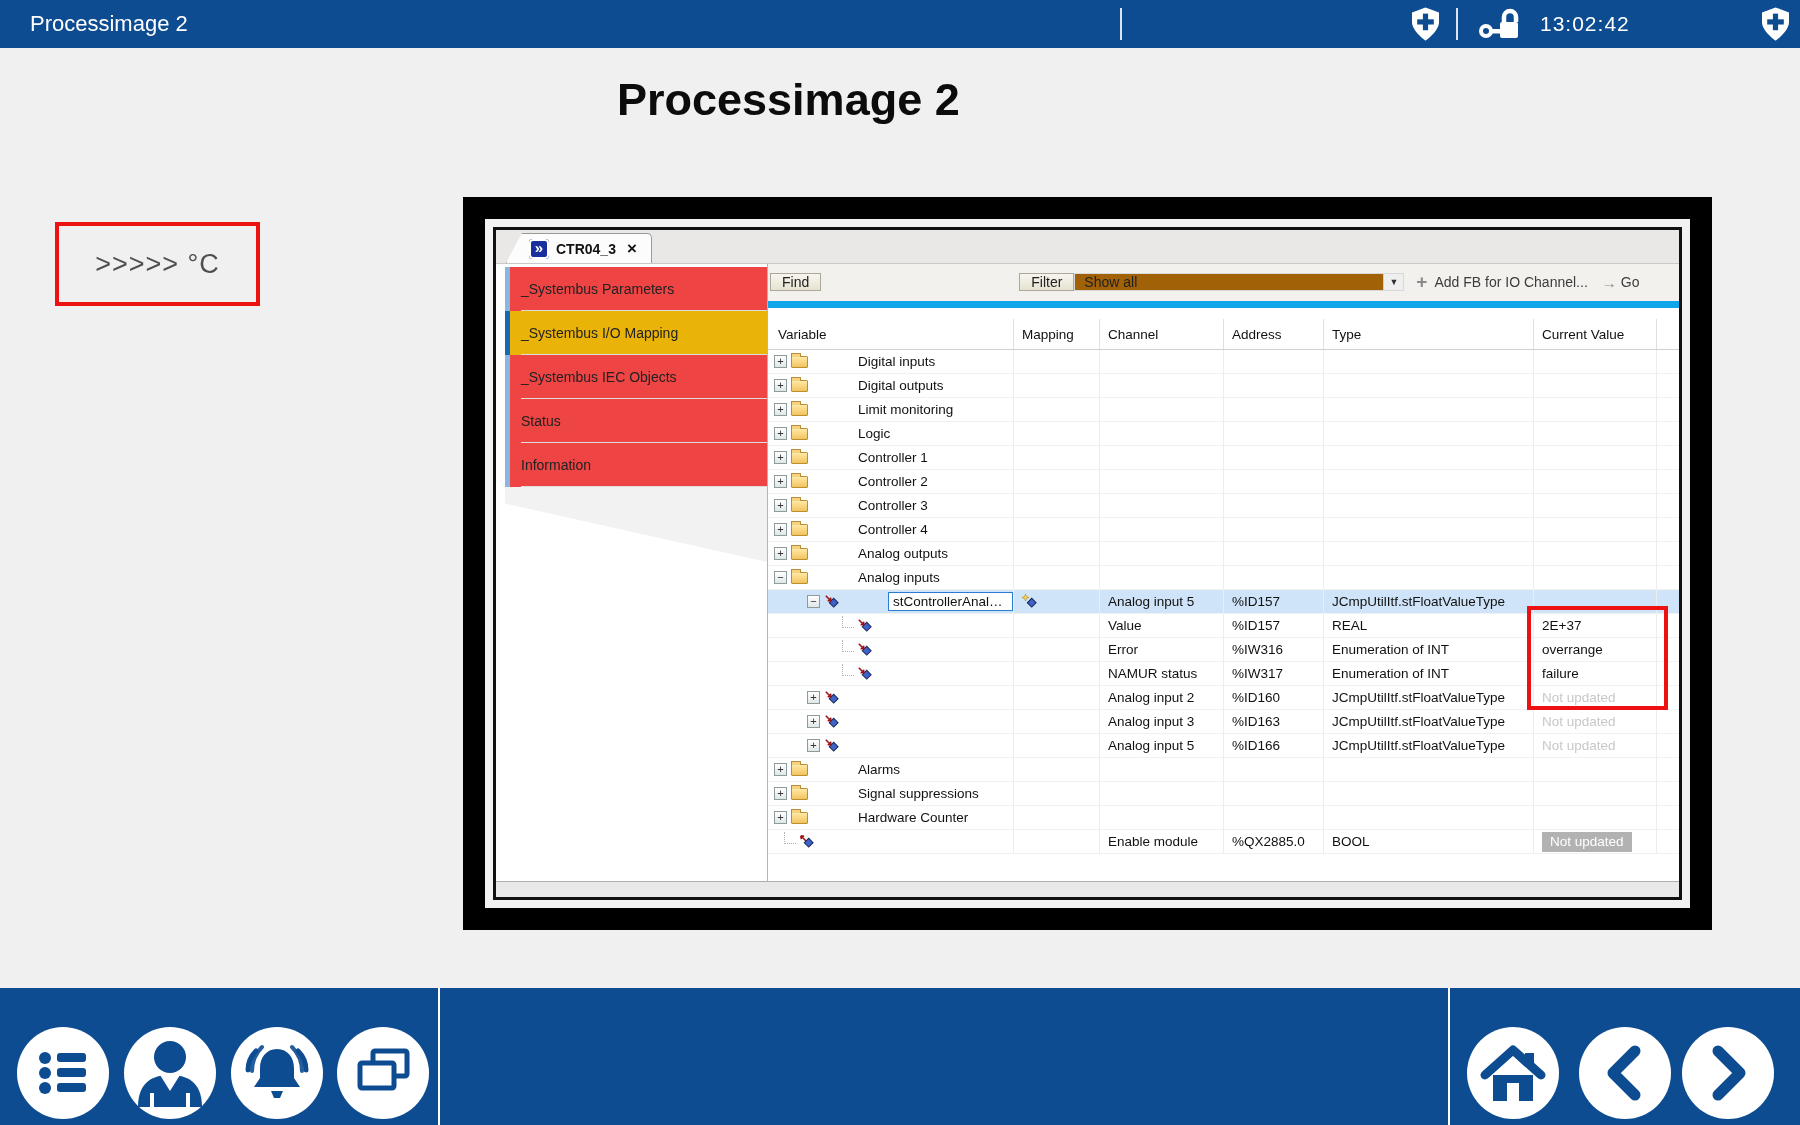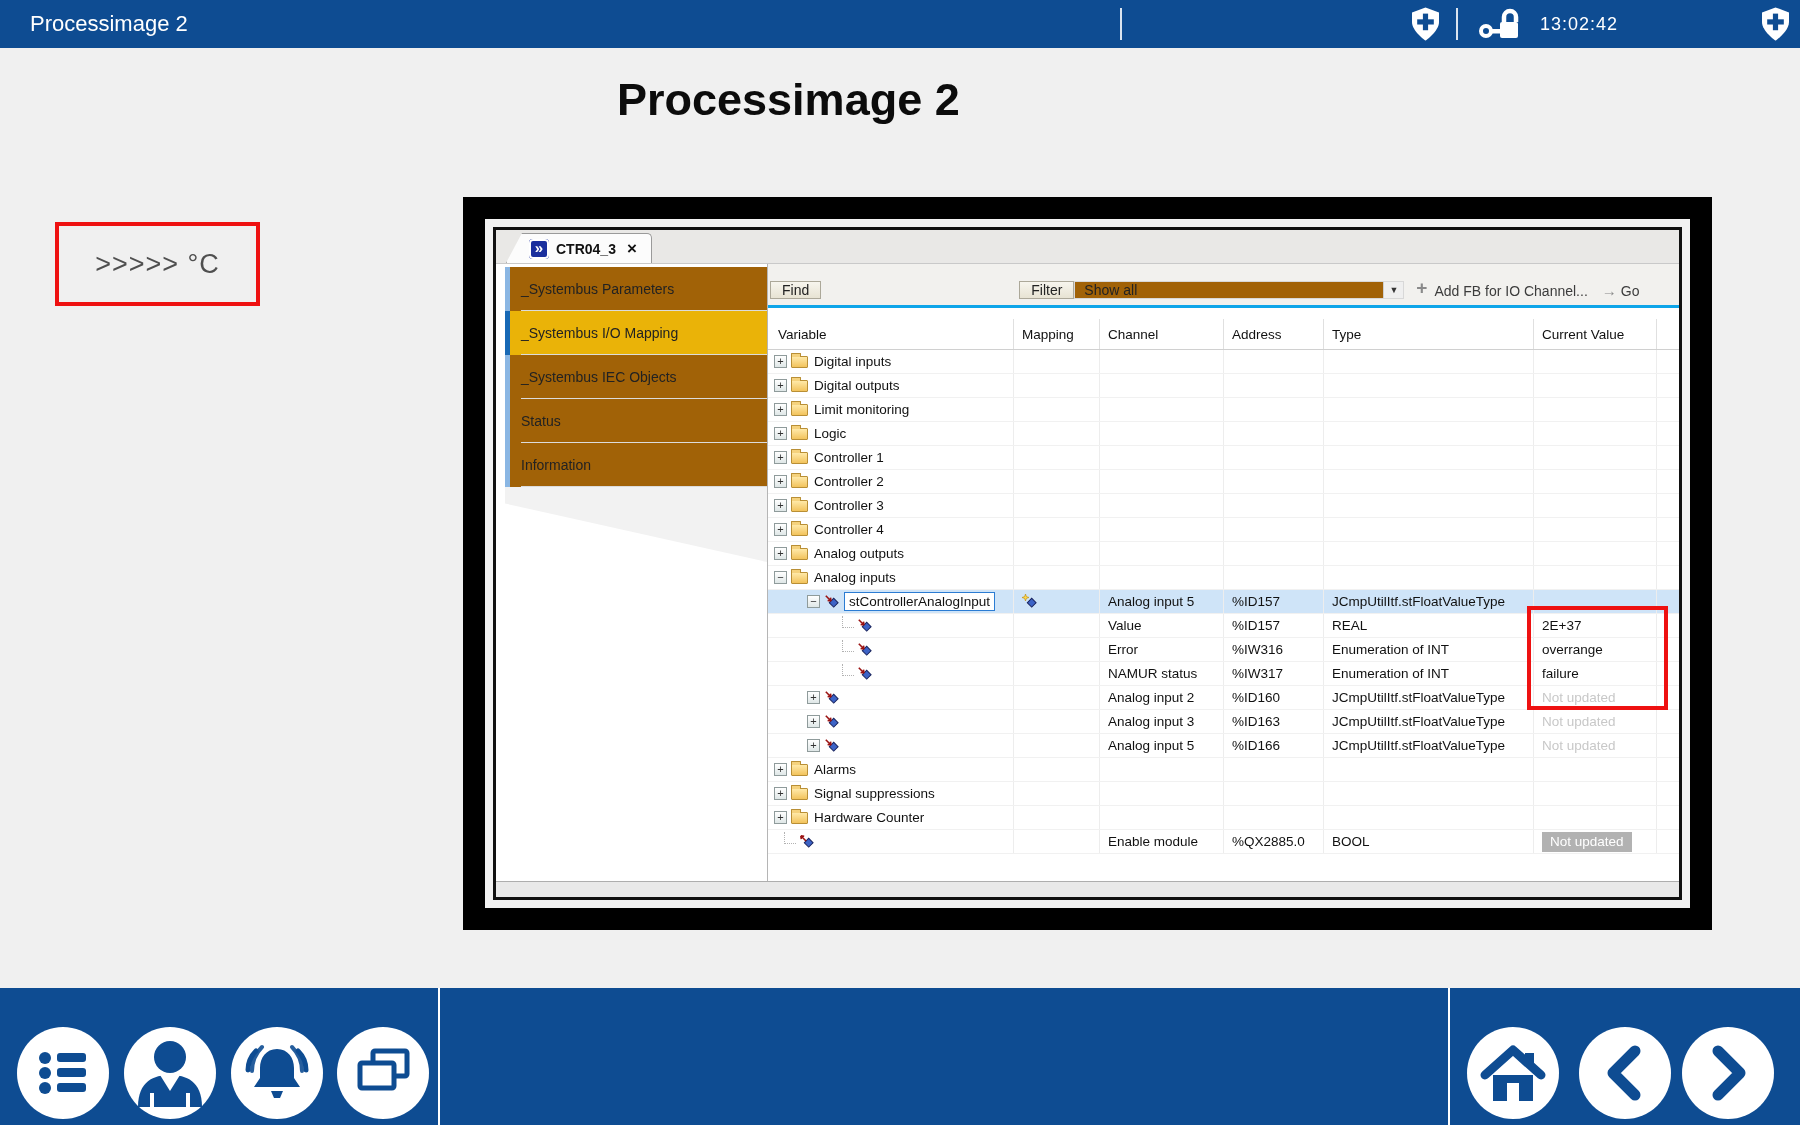--- a/index.html
+++ b/index.html
@@ -6,21 +6,21 @@
   html,body { margin:0; padding:0; }
   body {
     width:1800px; height:1125px; position:relative; overflow:hidden;
     background:#f0f0f0; font-family:"Liberation Sans", sans-serif;
   }
   
   .topbar { position:absolute; top:0; left:0; width:1800px; height:48px; background:#0e4c92; }
   .topbar-title { position:absolute; left:30px; top:50%; transform:translateY(-50%); color:#fff; font-size:22px; }
   .tb-div { position:absolute; top:8px; bottom:8px; width:2px; background:rgba(255,255,255,.85); }
   .tb-icon { position:absolute; top:7px; }
-  .tb-clock { position:absolute; left:1540px; top:50%; transform:translateY(-50%); color:#fff; font-size:18px; letter-spacing:1px; }
+  .tb-clock { position:absolute; left:1540px; top:50%; transform:translateY(-50%); color:#fff; font-size:21px; letter-spacing:1px; }
   
   .page-title { position:absolute; left:617px; top:74px; font-size:45px; font-weight:bold; color:#0c0c0c; margin:0; }
   
   .temp-box { position:absolute; left:55px; top:222px; width:205px; height:84px; border:4px solid #ee1111;
     display:flex; align-items:center; justify-content:center; font-size:27px; color:#4f4f4f; letter-spacing:1px; }
   
   .frame { position:absolute; left:463px; top:197px; width:1249px; height:733px; background:#000; padding:22px; }
   .frame-gap { width:100%; height:100%; background:#f2f2f2; padding:8px; }
   .frame-line { width:100%; height:100%; background:#fff; border:3px solid #111; display:flex; flex-direction:column; overflow:hidden; }
   .tabbar { flex:0 0 34px; background:#e9e8e6; border-bottom:1px solid #c9c9c9; position:relative; }
@@ -28,30 +28,30 @@
     border:1px solid #9a9a9a; border-bottom:none; border-radius:5px 5px 0 0;
     clip-path:polygon(16px 0, 100% 0, 100% 100%, 0 100%);
     display:flex; align-items:center; gap:7px; padding-left:22px; font-size:14px; font-weight:bold; color:#111; }
   .tabicon { width:20px; height:20px; background:#1a2f9e; border-radius:4px; color:#fff;
     box-shadow:inset 0 0 0 2px #fff, inset 0 0 0 3px #1a2f9e;
     display:flex; align-items:center; justify-content:center; font-size:15px; font-weight:bold; padding-bottom:2px; }
   .tabclose { font-weight:bold; font-size:17px; margin-left:4px; color:#111; }
   .ebody { flex:1; display:flex; min-height:0; }
   
   .sidebar { flex:0 0 272px; border-right:1px solid #b5b5b5; background:#fff; padding:3px 0 0 9px; }
-  .side-item { position:relative; height:44px; background:#a16207; display:flex; align-items:center;
+  .side-item { position:relative; height:44px; background:#ef4444; display:flex; align-items:center;
     padding-left:16px; font-size:14px; color:#222; }
   .side-item::before { content:''; position:absolute; left:0; top:0; bottom:0; width:5px; background:#8ab6e3; }
   .side-item::after { content:''; position:absolute; left:16px; right:0; bottom:0; height:1px; background:#dcdcdc; }
   .side-item.selected { background:#eab308; }
   .side-item.selected::before { background:#1768b5; }
   .side-diag { height:75px; background:#f2f2f2; clip-path:polygon(0 0, 100% 0, 100% 100%, 0 22%); }
   
   .tablearea { flex:1; min-width:0; display:flex; flex-direction:column; background:#fff; --cols:246px 86px 124px 100px 210px 123px 1fr; }
-  .toolbar { flex:0 0 44px; background:#f2f1ee; border-bottom:3px solid #0ea5e9; display:flex; align-items:flex-end;
+  .toolbar { flex:0 0 44px; background:#f2f1ee; border-bottom:7px solid #0ea5e9; display:flex; align-items:center;
     padding:5px 0 6px 2px; font-size:14px; color:#222; overflow:hidden; white-space:nowrap; }
   .tb-label { background:linear-gradient(#f7f5ee,#e7e3d3); border:1px solid #aca899; padding:0 11px;
     display:flex; align-items:center; }
   .tb-input { width:198px; background:#fff; }
   .tb-select { width:330px; background:#a16207; border:1px solid #d8d8d8; display:flex; align-items:center;
     padding-left:9px; position:relative; }
   .dd-btn { position:absolute; right:0; top:0; bottom:0; width:20px; background:#efefef; border-left:1px solid #cfcfcf;
     display:flex; align-items:center; justify-content:center; font-size:9px; color:#333; }
   .tb-plus { color:#8a8a8a; font-size:19px; font-weight:bold; margin:0 7px 0 12px; display:flex; align-items:center; }
   .tb-addfb { display:flex; align-items:center; color:#3c3c3c; }
@@ -71,21 +71,21 @@
   .ind { flex:0 0 auto; height:1px; }
   .exp { flex:0 0 13px; width:13px; height:13px; border:1px solid #8f9b9b; background:linear-gradient(#ffffff,#dfe7e7);
     font-size:11px; line-height:10px; text-align:center; color:#333; margin-right:4px; }
   .elbow { flex:0 0 12px; width:12px; height:12px; border-left:1px dotted #b2b2b2; border-bottom:1px dotted #b2b2b2;
     margin:-8px 3px 0 2px; }
   .fold { flex:0 0 17px; width:17px; height:12px; background:linear-gradient(#ffe9a8,#f2c35c); border:1px solid #b98f35;
     border-radius:1px; position:relative; margin-right:6px; }
   .fold::before { content:''; position:absolute; left:-1px; top:-4px; width:8px; height:3px; background:#f5d27d;
     border:1px solid #b98f35; border-bottom:none; border-radius:1px 1px 0 0; }
   .vicon { flex:0 0 15px; width:15px; height:15px; margin-right:5px; display:flex; }
-  .lbl { overflow:hidden; text-overflow:ellipsis; }
+  .lbl { overflow:hidden; text-overflow:ellipsis;margin-left:44px; }
   .sel-label { background:#fff; border:1px solid #2b7cd3; padding:0 4px; height:19px; line-height:17px; }
   .val-dim { color:#c8c8c8; }
   .val-chip { background:#b2b2b2; color:#fff; padding:0 8px; height:20px; line-height:20px; }
   .statusstrip { flex:0 0 16px; background:#e9e9e9; border-top:1px solid #aeaeae; }
   
   .redbox { position:absolute; border:4px solid #ee1111; z-index:6; pointer-events:none; }
   .redbox-values { left:1527px; top:606px; width:141px; height:104px; }
   
   .bottombar { position:absolute; left:0; bottom:0; width:1800px; height:137px; background:#0e4c92; }
   .bdiv { position:absolute; top:0; bottom:0; width:2px; background:#fff; }

